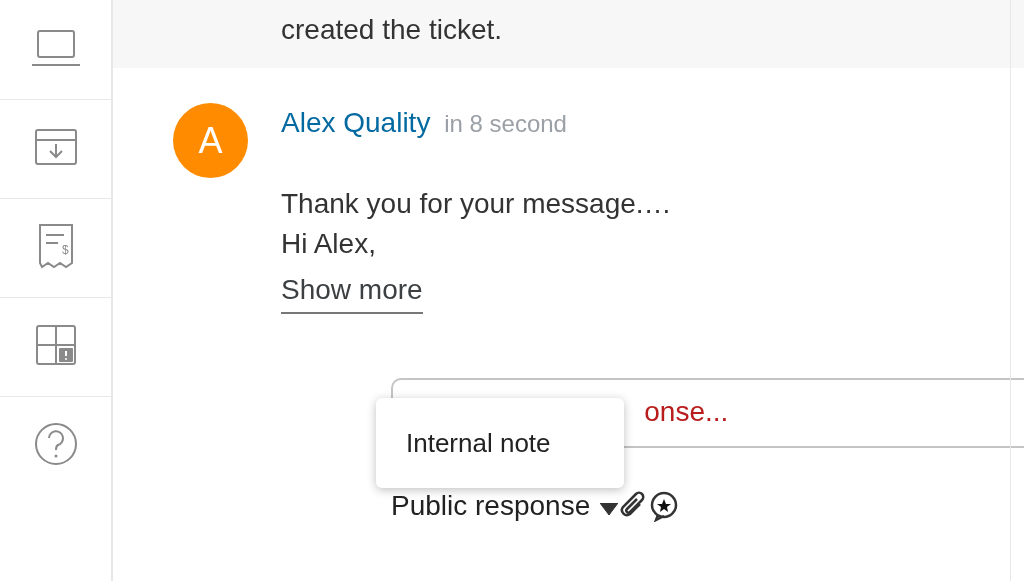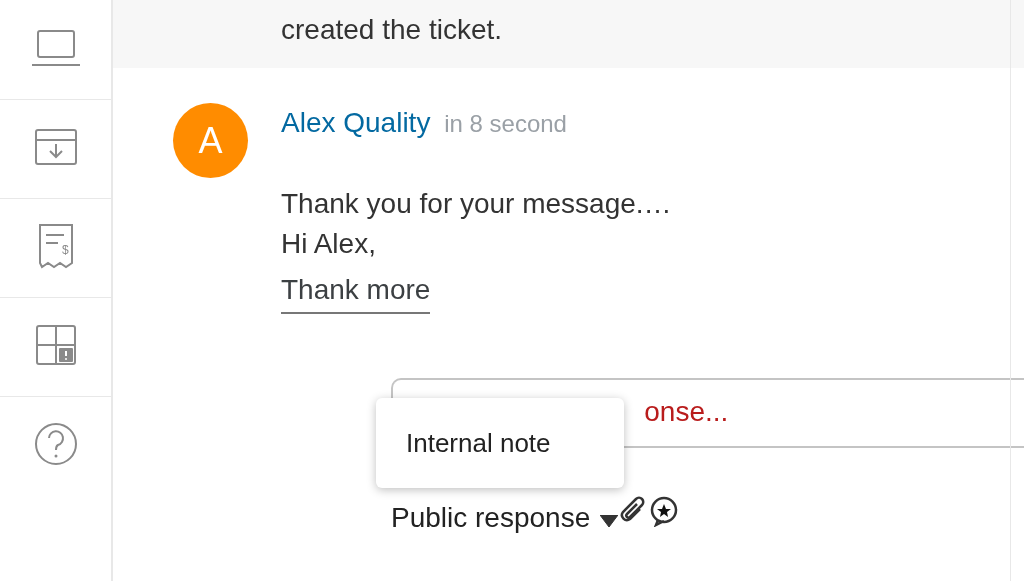--- a/index.html
+++ b/index.html
@@ -76,21 +76,21 @@
   }
   .reply-box{
     position:absolute;left:278px;right:0;top:378px;
     border:2px solid #c4c4c4;border-right:none;border-radius:10px 0 0 10px;
     height:70px;font-size:28px;color:#b91c1c;
     padding:16px 24px;
     background:#fff;
   }
   .toolbar{
     position:absolute;left:278px;top:490px;height:44px;
-    display:flex;align-items:flex-end;
+    display:flex;align-items:flex-start;
     font-size:28px;color:#222;
   }
   .toolbar .type-select{display:flex;align-items:center;gap:10px;cursor:pointer;}
   .toolbar svg{stroke:#333;}
   .dropdown{
     position:absolute;left:263px;top:398px;width:248px;height:90px;
     background:#fff;border-radius:6px;
     box-shadow:0 2px 10px rgba(0,0,0,0.25);
     display:flex;align-items:center;
     padding:0 30px;font-size:26px;color:#222;
@@ -163,21 +163,21 @@
 
   <div class="entry" style="margin-top:5px;">
     <div class="avatar" style="top:0">A</div>
     <div class="body">
       <div class="name-line">
         <span class="name">Alex Quality</span>
         <span class="time">in 8 second</span>
       </div>
       <div class="msg" style="margin-top:40px">Thank you for your message.…</div>
       <div class="msg">Hi Alex,</div>
-      <span class="show-more">Thank more</span>
+      <span class="show-more">Show more</span>
     </div>
   </div>
 
   <div class="reply-box">
     <span style="visibility:hidden">Type a public resp</span><span>onse...</span>
   </div>
 
   <div class="dropdown">
     <div class="dropdown-item">Internal note</div>
   </div>

